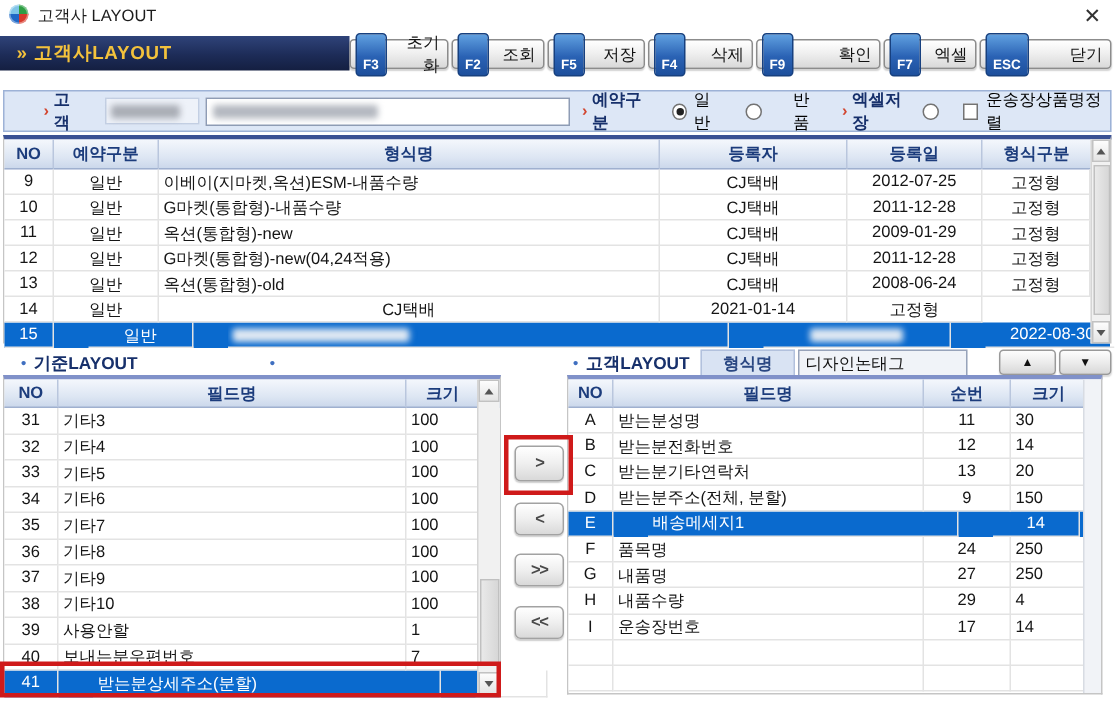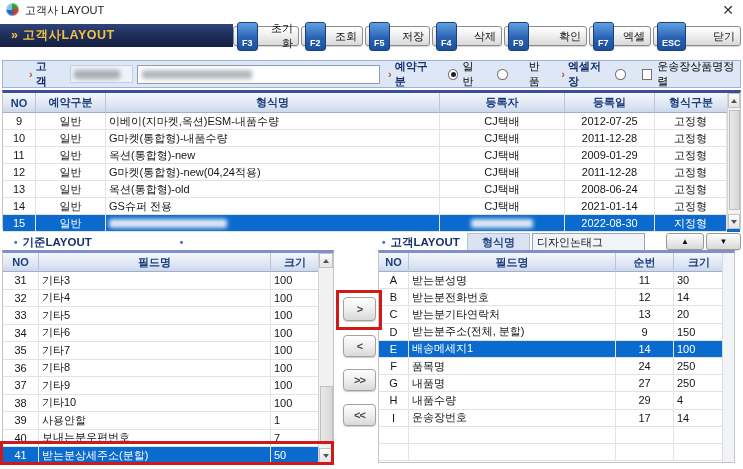--- a/index.html
+++ b/index.html
@@ -47,21 +47,21 @@
 
   
   .grid-head { display:grid; background:linear-gradient(180deg,#f4f7fc 0%,#dde6f3 60%,#c9d6ea 100%);
                color:#1c3c7c; font-weight:bold; }
   .grid-head .hc { display:flex; align-items:center; justify-content:center;
                    border-right:1px solid #b9c6dd; border-bottom:1px solid #9fb0cf; }
   .grid-row { display:grid; background:#fff; color:#151515; cursor:default; }
   .grid-row .c { display:flex; align-items:center; border-right:1px solid #e3e3e3; border-bottom:1px solid #e3e3e3;
                  padding:0 3px; white-space:nowrap; overflow:hidden; }
   .ctr { justify-content:center; }
-  .grid-row.sel { background:#0a6ace; color:#fff; }
+  .grid-row.sel { background:#0a6ace; color:#fff;gap:23px; }
 
   
   .toptable { position:absolute; top:90px; left:2px; width:739px; height:139px;
               border-top:3px solid #3a5193; border-left:1px solid #c5c5c5; border-right:1px solid #c5c5c5; }
   .toptable .grid-head, .toptable .grid-row { grid-template-columns:33px 70px 334px 125px 90px 72px; }
   .toptable .grid-head { height:20px; }
   .toptable .grid-row { height:17px; }
   .vscroll { position:absolute; right:0; top:0; width:13px; background:#f1f1f1; border-left:1px solid #d5d5d5; }
   .sbtn { position:absolute; left:0; width:100%; height:15px; background:linear-gradient(180deg,#fdfdfd,#e4e4e4);
           border:1px solid #c2c2c2; display:flex; align-items:center; justify-content:center; cursor:pointer; }
@@ -214,21 +214,20 @@
       <div class="c ctr">13</div>
       <div class="c ctr">일반</div>
       <div class="c">옥션(통합형)-old</div>
       <div class="c ctr">CJ택배</div>
       <div class="c ctr">2008-06-24</div>
       <div class="c ctr">고정형</div>
     </div>
     <div class="grid-row">
       <div class="c ctr">14</div>
       <div class="c ctr">일반</div>
-      <div class="c">GS슈퍼 전용</div>
       <div class="c ctr">CJ택배</div>
       <div class="c ctr">2021-01-14</div>
       <div class="c ctr">고정형</div>
     </div>
     <div class="grid-row sel">
       <div class="c ctr">15</div>
       <div class="c ctr">일반</div>
       <div class="c">
           <span class="redact" style="width:118px;height:9px;background:#dfe8f2"></span>
         </div>

